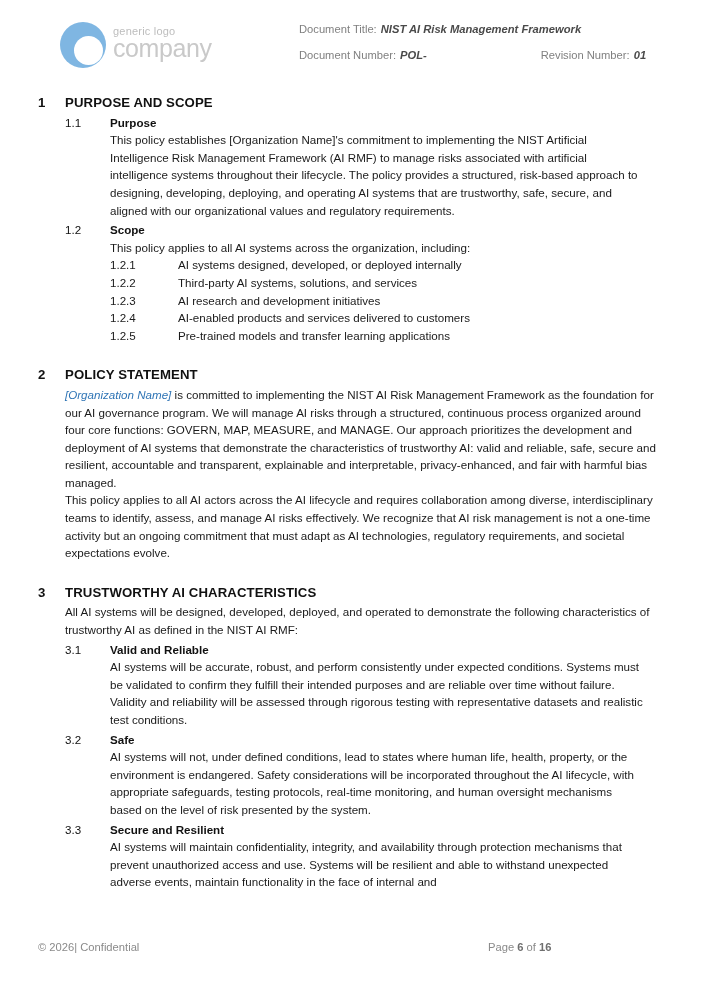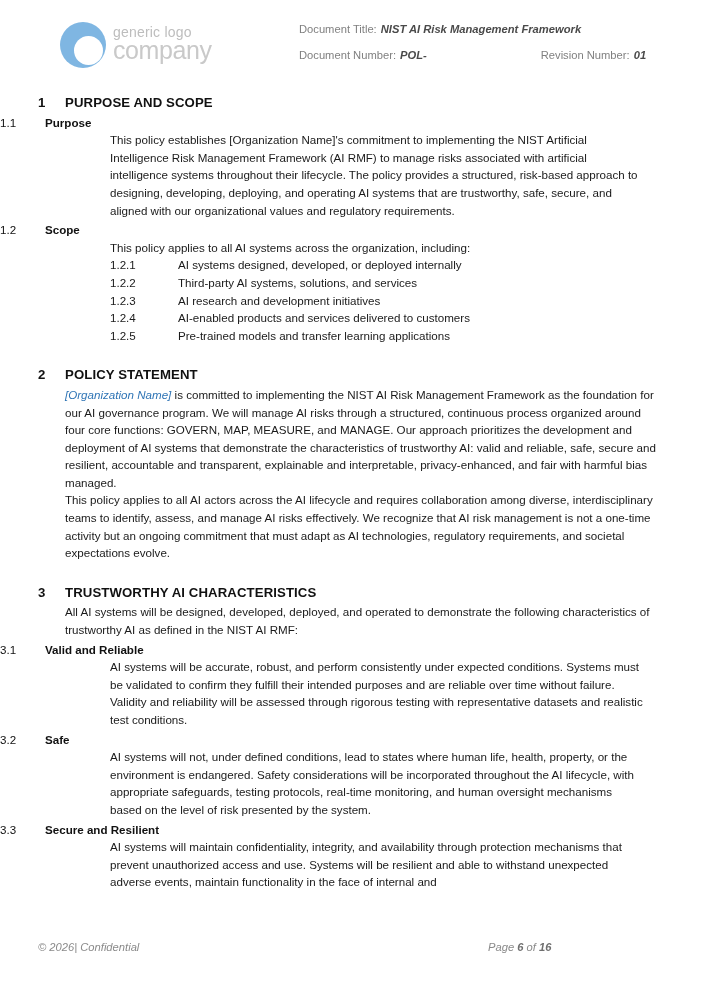--- a/index.html
+++ b/index.html
@@ -67,21 +67,21 @@
     border-radius: 50%;
     background: #ffffff;
   }
 
   .logo-text {
     margin-left: 3px;
     line-height: 1;
     padding-bottom: 2px;
   }
   .logo-text .line1 {
-    font-size: 14px;
+    font-size: 11px;
     color: #bdbdbd;
     letter-spacing: 0.2px;
     display: block;
     margin-bottom: -1px;
   }
   .logo-text .line2 {
     font-size: 25px;
     color: #c9c9c9;
     display: block;
     letter-spacing: -0.4px;
@@ -148,20 +148,21 @@
   .h2 {
     display: flex;
     font-weight: bold;
     font-size: 11.6px;
     color: #111111;
     margin-top: 2px;
   }
   .h2 .num {
     width: 45px;
     flex: 0 0 auto;
+    margin-left: 65px;
     font-weight: normal;
   }
   .h2 .txt { flex: 1 1 auto; }
 
   .para-l1 {
     margin-left: 65px;
     margin-right: 45px;
     text-align: left;
   }
   .para-l2 {
@@ -188,21 +189,20 @@
   }
 
   
   .doc-footer {
     position: absolute;
     bottom: 49px;
     left: 0;
     width: 561px;
     font-size: 11.2px;
     color: #8a8a8a;
-    font-style: italic;
   }
   .footer-inner {
     margin: 0 38px;
     display: flex;
     align-items: baseline;
     position: relative;
   }
   .footer-left { white-space: nowrap; }
   .footer-right {
     position: absolute;

